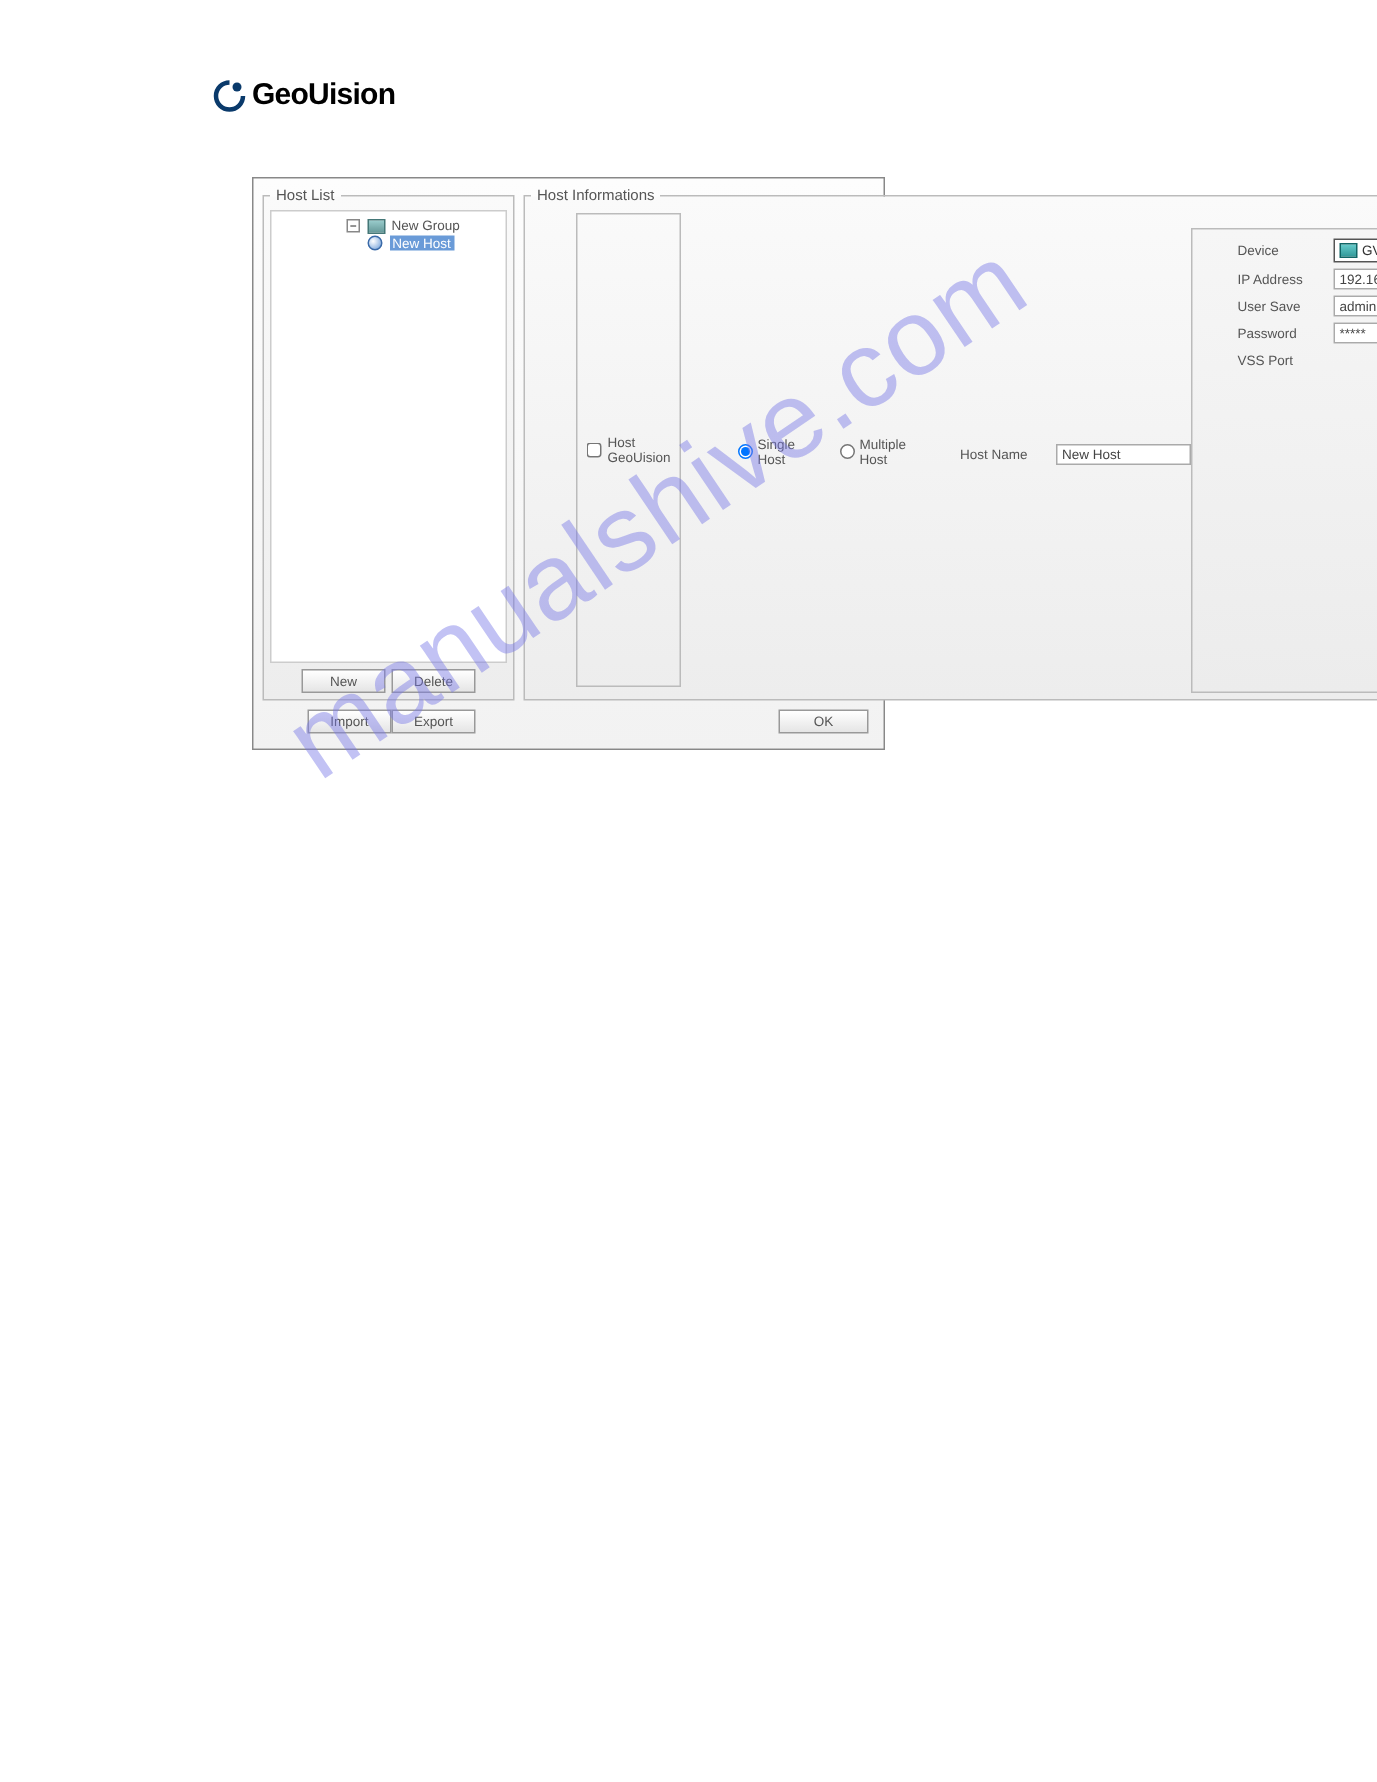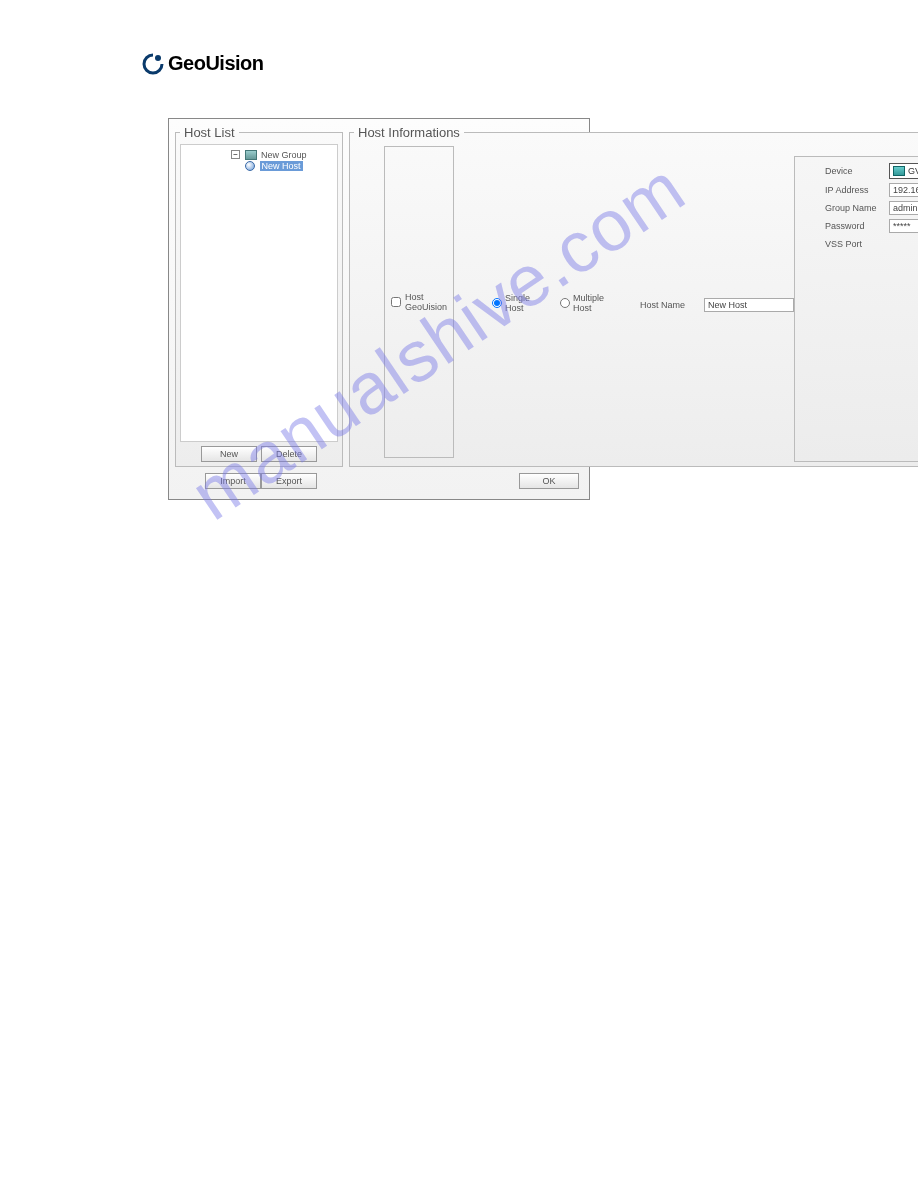--- a/index.html
+++ b/index.html
@@ -42,21 +42,21 @@
     padding: 6px;
   }
   fieldset {
     border: 1px solid #bbb;
     margin: 0;
     padding: 4px;
     background: linear-gradient(#fafafa, #ededed);
     position: relative;
   }
   legend {
-    font-size: 13px;
+    font-size: 10px;
     color: #555;
     padding: 0 4px;
     background: transparent;
   }
   .row1 { display: flex; gap: 6px; height: 342px; }
   .hostlist-fs { flex: 0 0 168px; display: flex; flex-direction: column; }
   .tree {
     flex: 1;
     background: #fff;
     border: 1px solid #ccc;
@@ -273,21 +273,21 @@
           <div class="field-select">
             <span class="sel-icon"></span>
             <span>GV-IP Group</span>
           </div>
         </div>
         <div class="field-row">
           <span class="field-label">IP Address</span>
           <input class="field-input" value="192.168.0.81" style="">
         </div>
         <div class="field-row">
-          <span class="field-label">Group Name</span>
+          <span class="field-label">User Save</span>
           <input class="field-input" value="admin" style="">
         </div>
         <div class="field-row">
           <span class="field-label">Password</span>
           <input class="field-input" value="*****" style="">
         </div>
         <div class="field-row">
           <span class="field-label">VSS Port</span>
           <input class="field-input" style="max-width: 50px; margin-left: 40px;" value="10000">
         </div>

